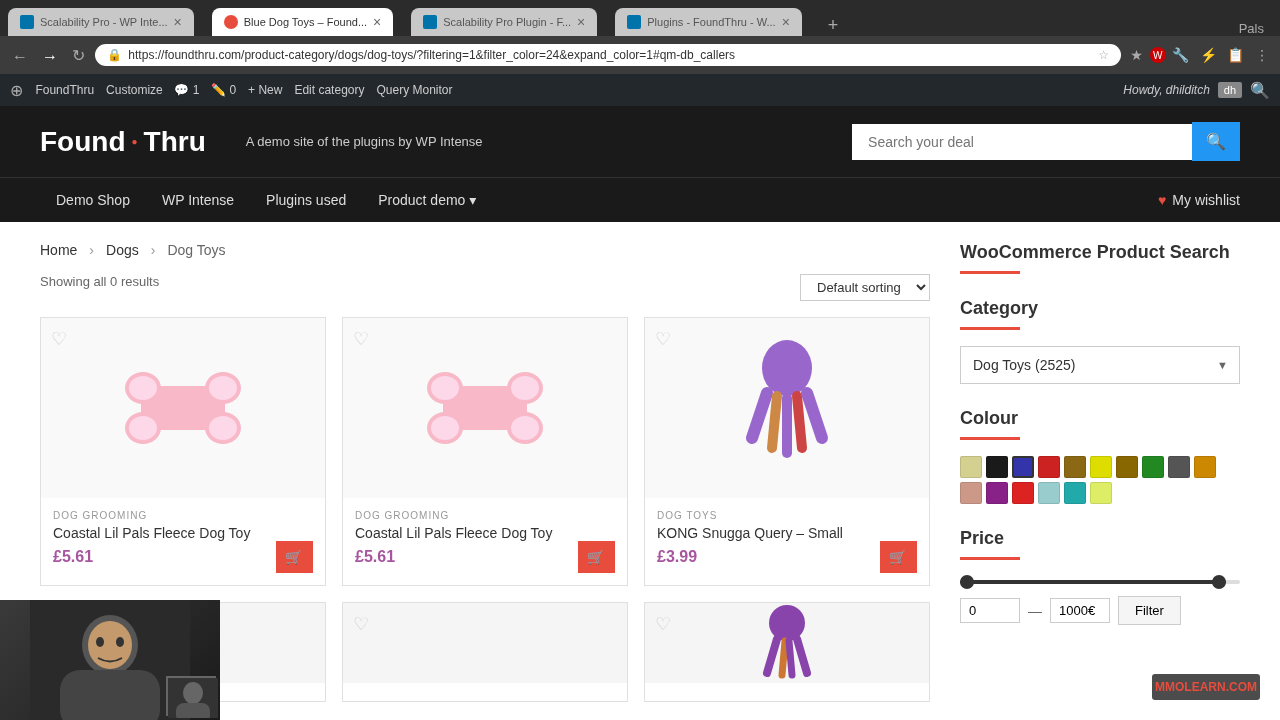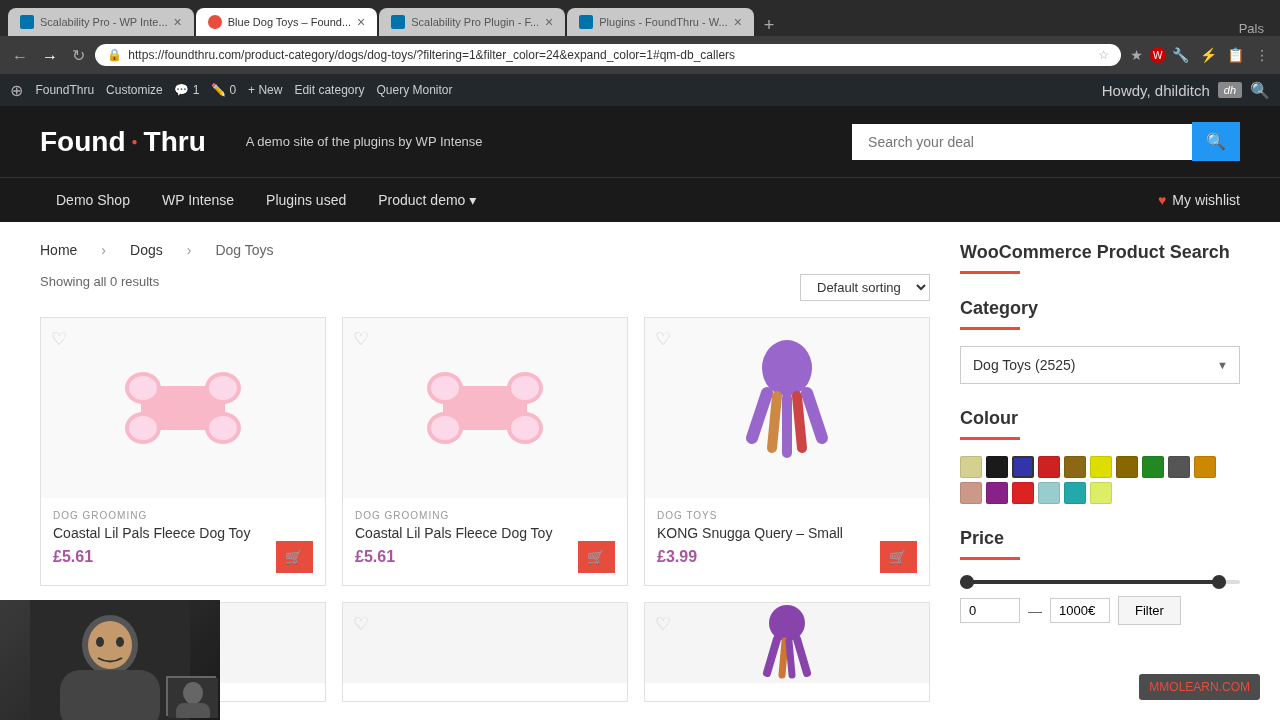--- a/index.html
+++ b/index.html
@@ -1,20 +1,20 @@
 <!DOCTYPE html>
 <html><head>
   <meta charset="utf-8">
   <style>
     * { margin: 0; padding: 0; box-sizing: border-box; }
     body { font-family: Arial, sans-serif; font-size: 14px; background: #fff; width: 1280px; height: 720px; overflow: hidden; }
 
     
     .browser-chrome { background: #3c3c3c; }
-    .tab-bar { display: flex; align-items: flex-end; height: 36px; background: #2b2b2b; padding: 0 8px; gap: 2px; }
+    .tab-bar { display: flex; align-items: flex-end; height: 36px; background: #2b2b2b; padding: 0 8px; gap: 18px; }
     .tab { display: flex; align-items: center; background: #f1f1f1; border-radius: 8px 8px 0 0; padding: 0 12px; height: 28px; font-size: 12px; color: #333; gap: 6px; min-width: 140px; max-width: 200px; overflow: hidden; }
     .tab.active { background: #fff; }
     .tab.inactive { background: #c8c8c8; color: #555; }
     .tab-favicon { width: 14px; height: 14px; background: #666; border-radius: 2px; flex-shrink: 0; }
     .tab-title { white-space: nowrap; overflow: hidden; text-overflow: ellipsis; font-size: 11px; flex: 1; }
     .tab-close { color: #666; font-size: 14px; cursor: pointer; flex-shrink: 0; }
     .tab-new { color: #aaa; font-size: 18px; padding: 0 8px; cursor: pointer; }
 
     .nav-bar { display: flex; align-items: center; background: #3c3c3c; padding: 6px 8px; gap: 6px; height: 38px; }
     .nav-btn { color: #aaa; background: none; border: none; cursor: pointer; font-size: 16px; padding: 2px 4px; }
@@ -22,21 +22,21 @@
     .address-bar { flex: 1; background: #fff; border-radius: 20px; padding: 4px 12px; font-size: 12px; color: #333; display: flex; align-items: center; gap: 6px; }
     .address-text { flex: 1; color: #333; font-size: 12px; }
     .nav-icons { display: flex; gap: 4px; align-items: center; }
     .nav-icon { color: #aaa; font-size: 14px; padding: 2px 3px; }
 
     
     .wp-admin-bar { background: #23282d; display: flex; align-items: center; padding: 0 10px; height: 32px; gap: 12px; }
     .wp-logo { color: #aaa; font-size: 16px; }
     .wp-admin-item { color: #ccc; font-size: 12px; cursor: pointer; }
     .wp-admin-right { margin-left: auto; display: flex; align-items: center; gap: 8px; }
-    .wp-howdy { color: #ccc; font-size: 15px; }
+    .wp-howdy { color: #ccc; font-size: 12px; font-style: italic; }
     .wp-search-icon { color: #ccc; font-size: 16px; }
 
     
     .site-header { background: #1a1a1a; padding: 16px 40px; display: flex; align-items: center; gap: 30px; }
     .site-logo { font-size: 28px; font-weight: 900; color: #fff; display: flex; align-items: center; gap: 2px; }
     .logo-dot { color: #e74c3c; font-size: 10px; margin: 0 4px; vertical-align: middle; }
     .site-tagline { color: #ccc; font-size: 13px; margin-left: 10px; }
     .header-search { margin-left: auto; display: flex; align-items: center; }
     .header-search-input { background: #fff; border: none; padding: 10px 16px; font-size: 14px; color: #999; width: 340px; outline: none; }
     .header-search-btn { background: #2196f3; border: none; color: #fff; padding: 10px 14px; cursor: pointer; font-size: 16px; }
@@ -45,21 +45,21 @@
     .main-nav { background: #1a1a1a; display: flex; align-items: center; padding: 0 40px; border-top: 1px solid #333; }
     .main-nav a { color: #ddd; text-decoration: none; padding: 14px 16px; font-size: 14px; display: block; }
     .nav-wishlist { margin-left: auto; display: flex; align-items: center; gap: 6px; color: #ddd; font-size: 14px; cursor: pointer; }
     .heart { color: #e74c3c; }
 
     
     .main-content { display: flex; padding: 0 40px; gap: 30px; background: #fff; }
 
     
     .products-area { flex: 1; padding: 20px 0; }
-    .breadcrumb { display: flex; align-items: center; gap: 24px; color: #666; font-size: 14px; margin-bottom: 16px; }
+    .breadcrumb { display: flex; align-items: center; gap: 12px; color: #666; font-size: 14px; margin-bottom: 16px; }
     .breadcrumb a { color: #333; text-decoration: none; }
     .breadcrumb-sep { color: #999; }
     .sort-bar { display: flex; justify-content: flex-end; margin-bottom: 16px; }
     .sort-select { border: 1px solid #ccc; padding: 4px 12px; font-size: 13px; color: #333; background: #fff; cursor: pointer; }
 
     .products-grid { display: grid; grid-template-columns: repeat(3, 1fr); gap: 16px; }
     .product-card { border: 1px solid #e0e0e0; position: relative; }
     .product-img-wrap { background: #f9f9f9; height: 180px; display: flex; align-items: center; justify-content: center; overflow: hidden; position: relative; }
     .wishlist-btn { position: absolute; top: 10px; left: 10px; color: #ccc; font-size: 18px; background: none; border: none; cursor: pointer; }
     .product-info { padding: 12px; }
@@ -94,21 +94,21 @@
     .price-input { border: 1px solid #ccc; padding: 4px 8px; width: 60px; font-size: 13px; }
     .price-dash { color: #666; }
     .filter-btn { float: right; background: #f5f5f5; border: 1px solid #ccc; padding: 6px 16px; font-size: 13px; cursor: pointer; }
 
     
     .webcam-overlay { position: absolute; bottom: 0; left: 0; width: 220px; height: 120px; background: #222; z-index: 100; overflow: hidden; }
     .webcam-inner { width: 100%; height: 100%; background: linear-gradient(135deg, #3a3a3a 0%, #1a1a1a 100%); display: flex; align-items: center; justify-content: center; }
     .webcam-thumb { position: absolute; bottom: 4px; right: 4px; width: 50px; height: 40px; background: #444; border: 2px solid #666; }
 
     
-    .mmolearn-brand { position: absolute; bottom: 20px; right: 20px; background: rgba(0,0,0,0.7); color: #fff; padding: 6px 10px; font-size: 12px; font-weight: normal; border-radius: 3px; }
+    .mmolearn-brand { position: absolute; bottom: 20px; right: 20px; background: rgba(0,0,0,0.7); color: #fff; padding: 6px 3px; font-size: 12px; font-weight: bold; border-radius: 3px; }
     .mmolearn-brand span { color: #e74c3c; }
 
     .relative-wrap { position: relative; }
   </style>
 </head>
 <body>
 
 <div class="relative-wrap" style="width:1280px;height:720px;overflow:hidden;">
 
   <div class="browser-chrome">
@@ -161,21 +161,21 @@
     <span class="wp-logo">⊕</span>
     <span class="wp-admin-item">FoundThru</span>
     <span class="wp-admin-item">Customize</span>
     <span class="wp-admin-item" style="display:flex;align-items:center;gap:3px;">💬 <span>1</span></span>
     <span class="wp-admin-item" style="display:flex;align-items:center;gap:3px;">✏️ <span>0</span></span>
     <span class="wp-admin-item">+ New</span>
     <span class="wp-admin-item">Edit category</span>
     <span class="wp-admin-item">Query Monitor</span>
     <div class="wp-admin-right">
       <span class="wp-howdy">Howdy, dhilditch</span>
-      <span style="background:#888;color:#fff;padding:2px 6px;font-size:11px;border-radius:2px;font-style:italic;">dh</span>
+      <span style="background:#888;color:#fff;padding:2px 6px;font-size:11px;border-radius:2px;">dh</span>
       <span class="wp-search-icon">🔍</span>
     </div>
   </div>
 
   <div class="site-header">
     <div class="site-logo">
       <span>Found</span>
       <span class="logo-dot">●</span>
       <span>Thru</span>
     </div>

